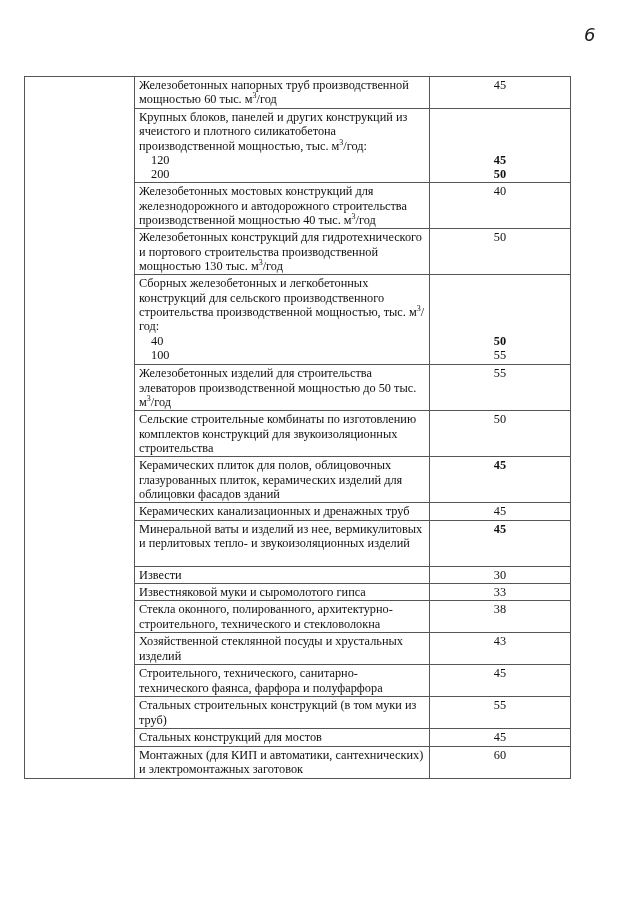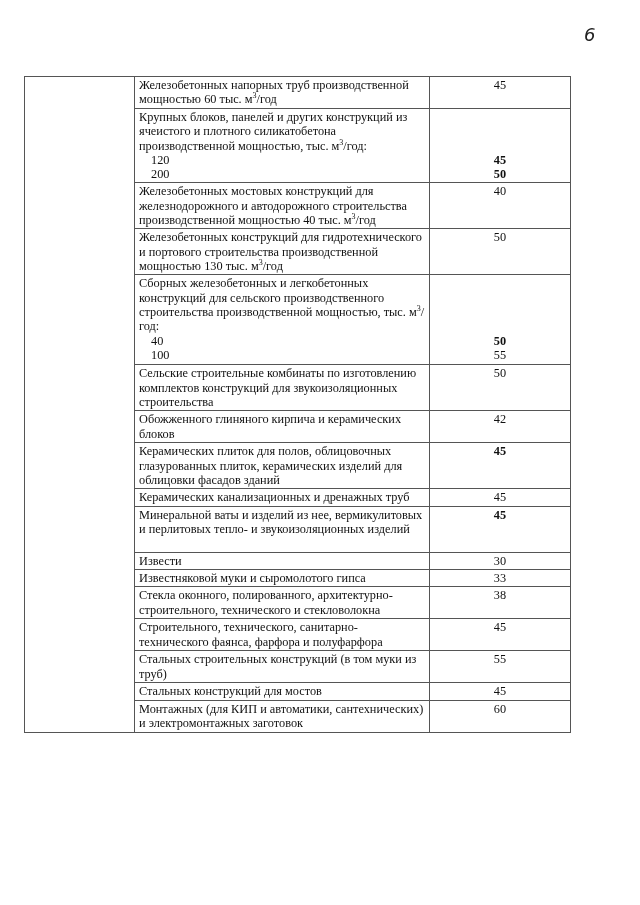--- a/index.html
+++ b/index.html
@@ -59,27 +59,27 @@
         <td style="border-top: none; border-bottom: none;"></td>
         <td><span>Сборных железобетонных и легкобетонных конструкций для сельского производственного строительства производственной мощностью, тыс. м</span><sup>3</sup><span>/год:</span><div class="sub">40</div><div class="sub">100</div></td>
         <td class="val">
           <div style="height: 57.2px;"></div>
           <div class="bold">50</div>
           <div>55</div>
         </td>
       </tr>
       <tr style="height: 46px;">
         <td style="border-top: none; border-bottom: none;"></td>
+        <td><span>Железобетонных изделий для строительства элеваторов производственной мощностью до 50 тыс. м</span><sup>3</sup><span>/год</span></td>
+        <td class="val"><span>55</span></td>
+      </tr>
+      <tr style="height: 46px;">
+        <td style="border-top: none; border-bottom: none;"></td>
         <td><span>Сельские строительные комбинаты по изготовлению комплектов конструкций для звукоизоляционных строительства</span></td>
         <td class="val"><span>50</span></td>
-      </tr>
-      <tr style="height: 32px;">
-        <td style="border-top: none; border-bottom: none;"></td>
-        <td><span>Обожженного глиняного кирпича и керамических блоков</span></td>
-        <td class="val"><span>42</span></td>
       </tr>
       <tr style="height: 46px;">
         <td style="border-top: none; border-bottom: none;"></td>
         <td><span>Керамических плиток для полов, облицовочных глазурованных плиток, керамических изделий для облицовки фасадов зданий</span></td>
         <td class="val"><span class="bold">45</span></td>
       </tr>
       <tr style="height: 16px; margin-top: 8px;">
         <td style="border-top: none; border-bottom: none;"></td>
         <td><span>Керамических канализационных и дренажных труб</span></td>
         <td class="val"><span>45</span></td>
@@ -99,20 +99,25 @@
         <td><span>Известняковой муки и сыромолотого гипса</span></td>
         <td class="val"><span>33</span></td>
       </tr>
       <tr style="height: 32px; margin-top: 36px;">
         <td style="border-top: none; border-bottom: none;"></td>
         <td><span>Стекла оконного, полированного, архитектурно-строительного, технического и стекловолокна</span></td>
         <td class="val"><span>38</span></td>
       </tr>
       <tr style="height: 32px;">
         <td style="border-top: none; border-bottom: none;"></td>
+        <td><span>Хозяйственной стеклянной посуды и хрустальных изделий</span></td>
+        <td class="val"><span>43</span></td>
+      </tr>
+      <tr style="height: 32px;">
+        <td style="border-top: none; border-bottom: none;"></td>
         <td><span>Строительного, технического, санитарно-технического фаянса, фарфора и полуфарфора</span></td>
         <td class="val"><span>45</span></td>
       </tr>
       <tr style="height: 32px;">
         <td style="border-top: none; border-bottom: none;"></td>
         <td><span>Стальных строительных конструкций (в том муки из труб)</span></td>
         <td class="val"><span>55</span></td>
       </tr>
       <tr style="height: 16px;">
         <td style="border-top: none; border-bottom: none;"></td>

